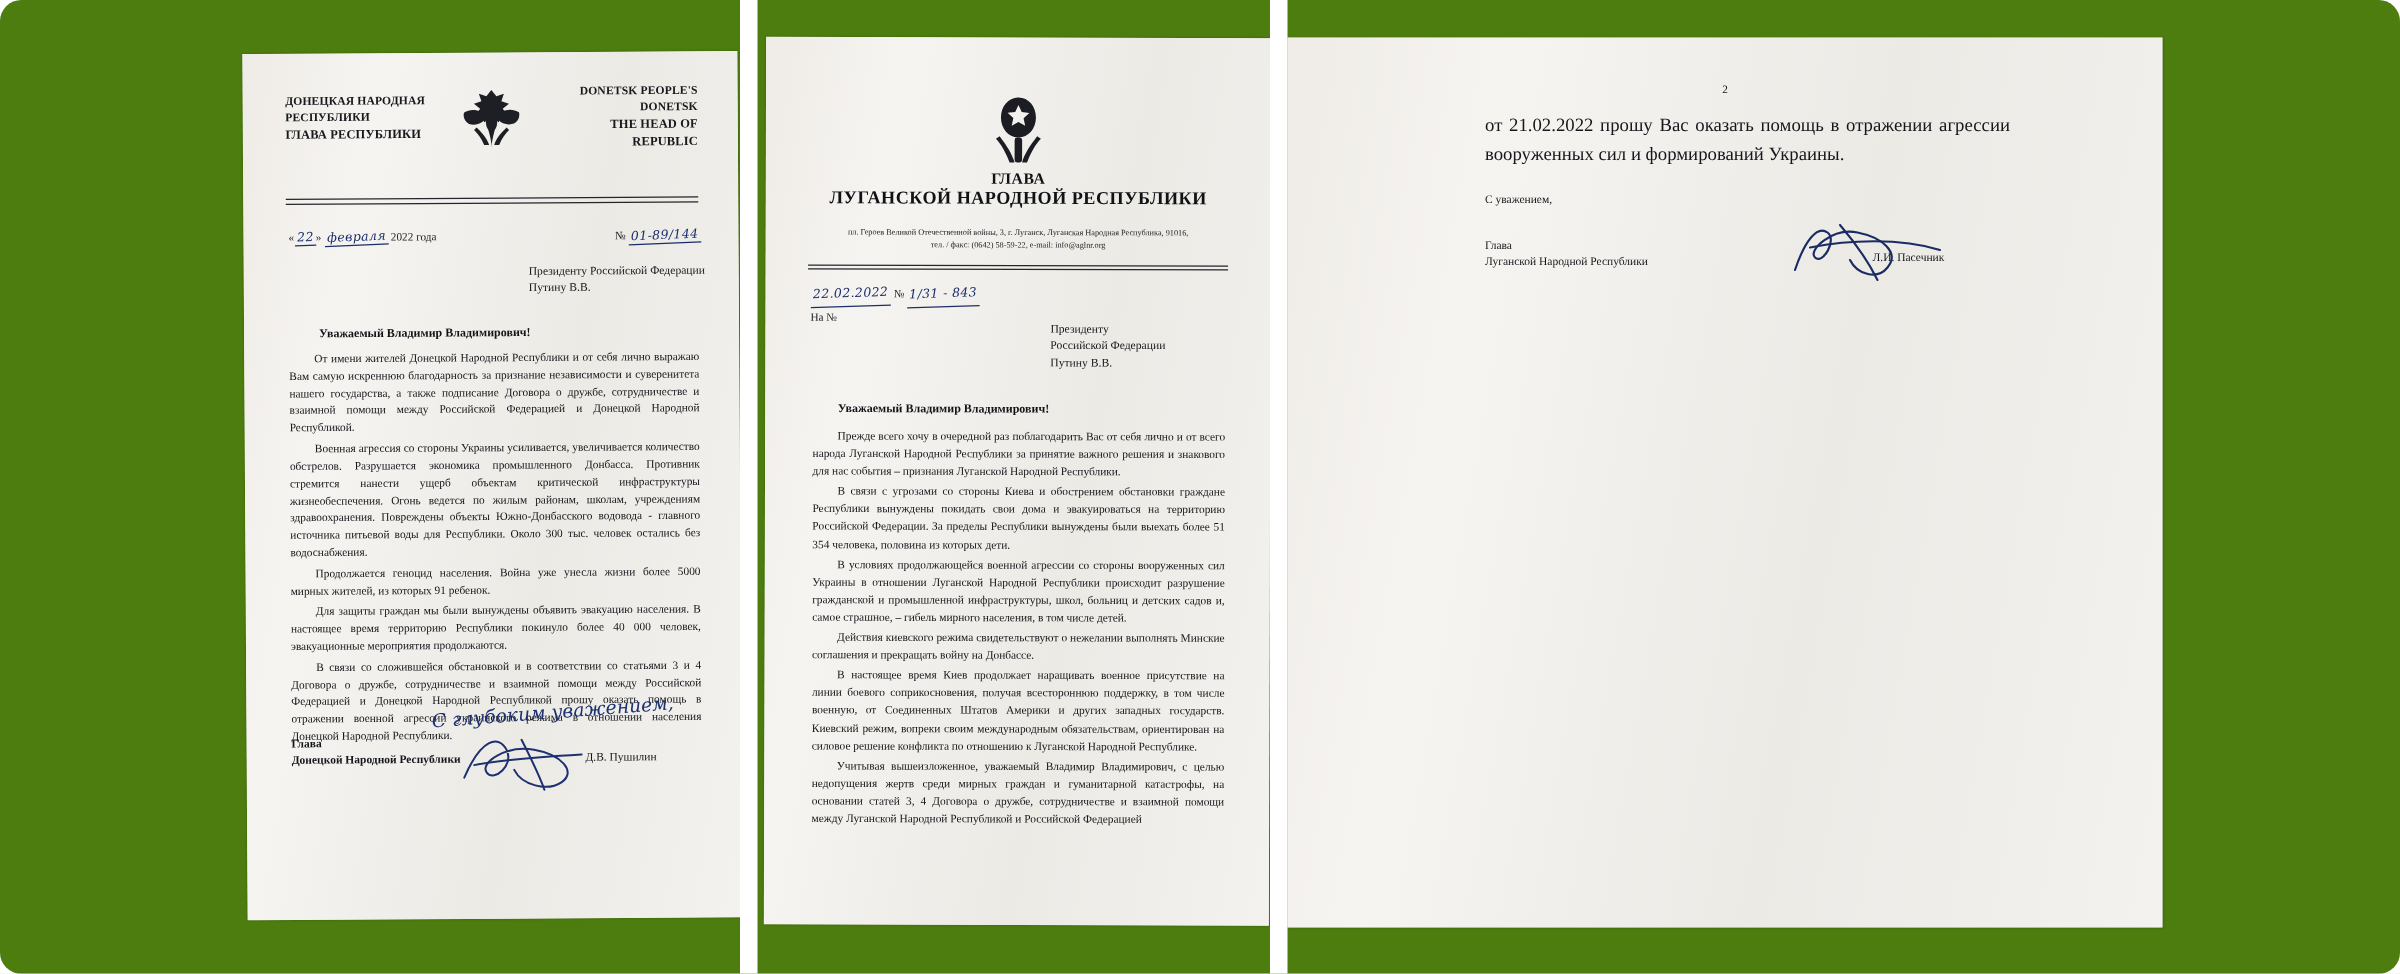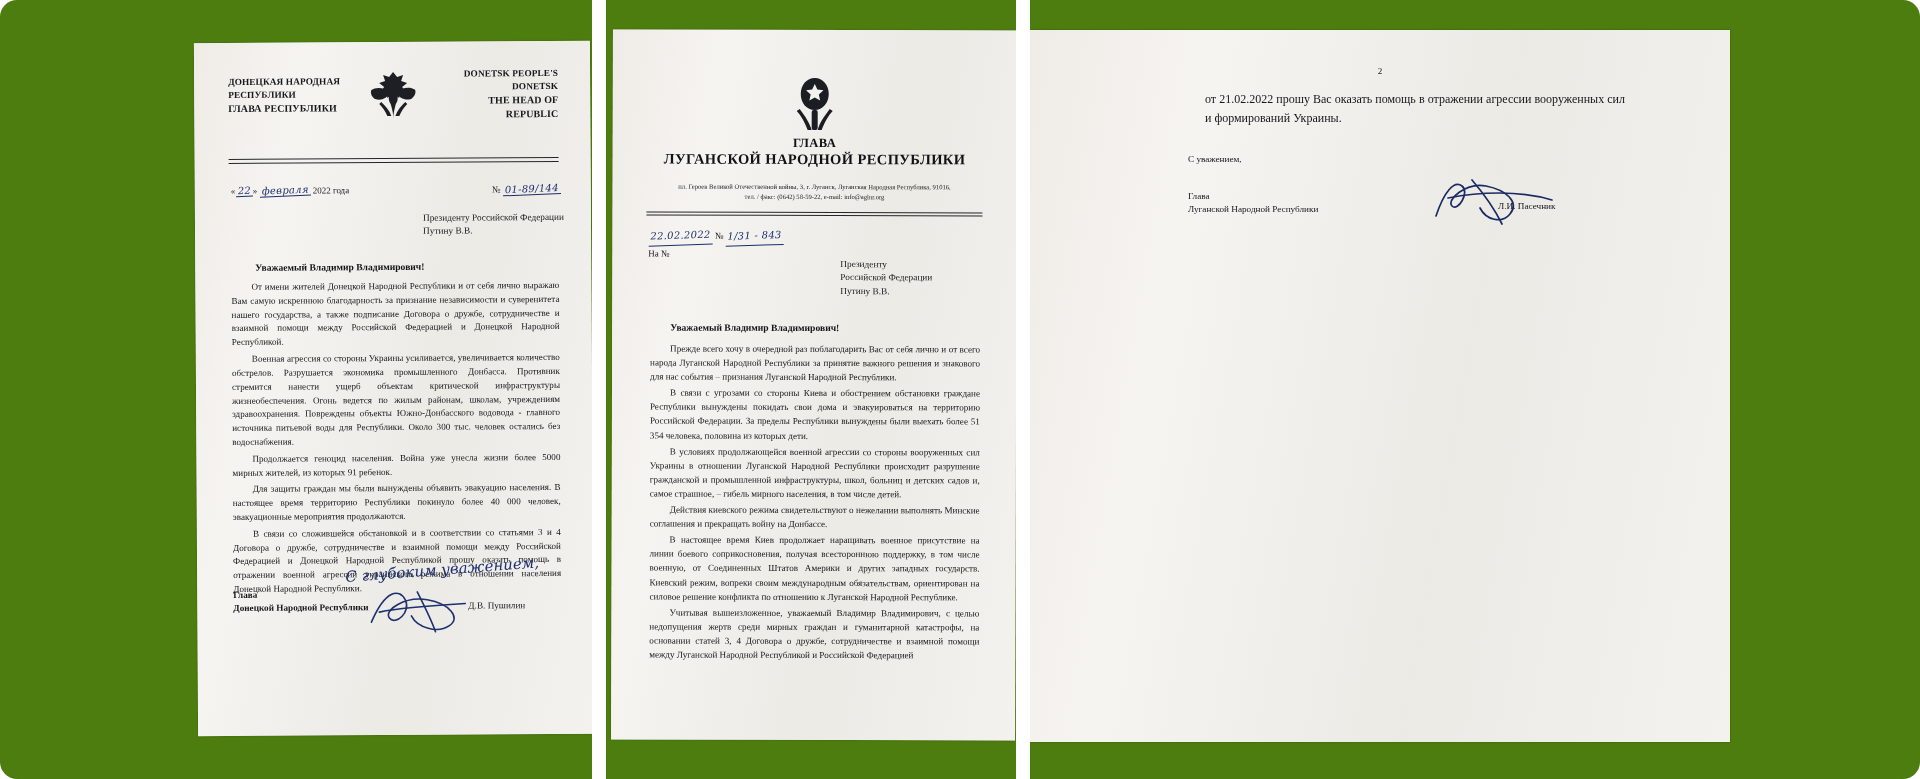--- a/index.html
+++ b/index.html
@@ -239,22 +239,22 @@
   }
   .p2-num {
     position: absolute;
     left: 0; right: 0; top: 36px;
     text-align: center;
     font-size: 9px;
     color: #15171b;
   }
   .p2-body {
     position: absolute;
-    left: 175px; top: 60px; width: 420px;
-    font-size: 12px;
+    left: 158px; top: 60px; width: 420px;
+    font-size: 15px;
     line-height: 1.55;
     text-align: justify;
     color: #15171b;
   }
   .p2-regards {
     position: absolute;
     left: 158px; top: 124px;
     font-size: 9.2px;
     color: #15171b;
   }

